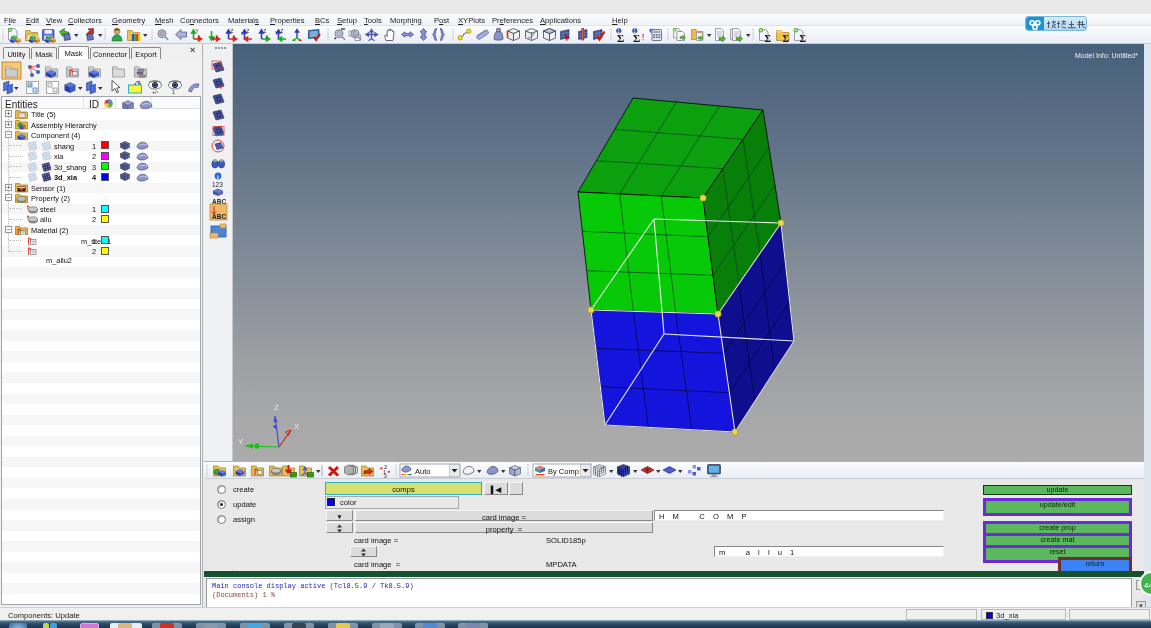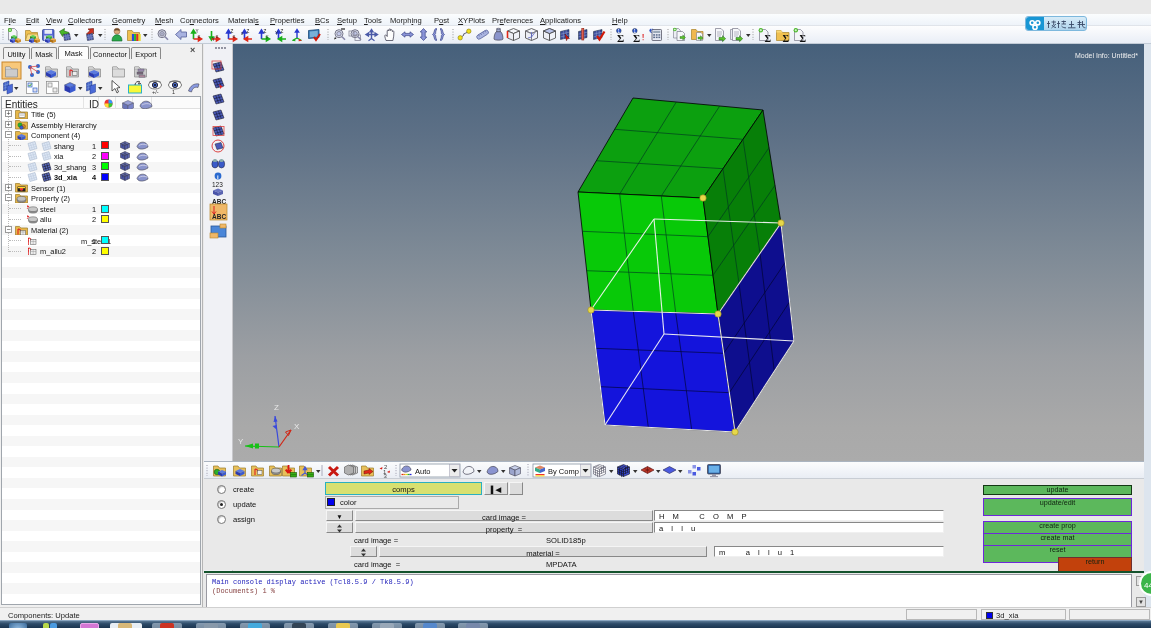--- a/index.html
+++ b/index.html
@@ -53,23 +53,23 @@
 #rightborder { position:absolute; top:44px; left:1144px; width:7px; height:575px; background:#dde5ee; }
 
 #btoolbar { position:absolute; top:461px; left:204px; width:940px; height:18px;
   background:linear-gradient(#fbfcfd,#e9edf4); border-top:1px solid #aab4c0; border-bottom:1px solid #c8cdd4;}
 
 #panel { position:absolute; top:479px; left:204px; width:940px; height:91px; background:#e9e9e9; font-size:7.6px; color:#111; }
 .radio { position:absolute; width:9px; height:9px; border-radius:50%; background:#fff; border:1px solid #777; box-shadow:inset 1px 1px 1px #bbb; }
 .radio.sel::after { content:""; position:absolute; left:2px; top:2px; width:3px; height:3px; border-radius:50%; background:#222; }
 .pbtn { position:absolute; background:#dcdcdc; border:1px solid #888; border-top-color:#f5f5f5; border-left-color:#f5f5f5; text-align:center; font-size:7.6px; color:#111; }
 .pfield { position:absolute; background:#fff; border:1px solid #888; border-bottom-color:#f0f0f0; border-right-color:#f0f0f0; font-size:7.6px; color:#111; padding:1px 0 0 4px; letter-spacing:3px; white-space:nowrap; overflow:hidden;}
-.gbtn { position:absolute; left:779px; width:149px; height:18px; background:#5cb85c; border:1px solid #6d28d9; text-align:center; font-size:7.2px; color:#102210; line-height:7px; overflow:hidden;}
-
-#console { position:absolute; top:571px; left:204px; width:940px; height:36px; background:#e9e9e9; border-top:2px solid #14532d;}
+.gbtn { position:absolute; left:779px; width:149px; height:18px; background:#5cb85c; border:3px solid #6d28d9; text-align:center; font-size:7.2px; color:#102210; line-height:7px; overflow:hidden;}
+
+#console { position:absolute; top:571px; left:204px; width:940px; height:36px; background:#e9e9e9; border-top:6px solid #14532d;}
 #conbox { position:absolute; top:1px; left:2px; width:926px; height:34px; background:#fff; border:1px solid #9a9aa2; }
 #context1 { position:absolute; top:3px; left:5px; font-family:"Liberation Mono",monospace; font-size:7px; color:#2222bb; }
 #context2 { position:absolute; top:12px; left:5px; font-family:"Liberation Mono",monospace; font-size:7px; color:#884444; }
 .scrollarr { position:absolute; left:929px; width:10px; height:10px; background:#e2e2e2; border:1px solid #999; font-size:6px; text-align:center; color:#444; line-height:9px;}
 #greenball { position:absolute; top:571px; left:1139px; width:25px; height:25px; border-radius:50%; background:#3cb54a; border:2px solid #fff; z-index:40; color:#fff; font-size:8px; text-align:left; padding:8px 0 0 3px;}
 
 #statusbar { position:absolute; top:607px; left:0; width:1151px; height:13px; background:#f0f0f0; border-top:1px solid #d0d0d0; font-size:7.6px; color:#222; }
 
 #taskbar { position:absolute; top:620px; left:0; width:1151px; height:8px; background:linear-gradient(#5a7894,#2c4a68 40%,#1b3550); border-top:1px solid #8aa5c0; }
 .ticon { position:absolute; top:2px; height:6px; border-radius:2px 2px 0 0; }
@@ -750,21 +750,21 @@
             <div class="tid" style="">1</div>
             <div class="swatch" style="background:#00ffff"></div>
           </div>
           <div class="trow alt" style="top:137.0px">
             <div class="abs" style="left:7px;top:5px;width:12px;height:0;border-top:1px dotted #bbb"></div>
             <svg class="abs" style="left:24px;top:0.5px" width="12" height="10">
               <path d="M2.5 2 C2.5 7 2.5 7 2.5 9 M2.5 2 C5 2 5.5 3.5 4.5 4.5" stroke="#d22" stroke-width="1" fill="none"></path>
               <rect x="4.5" y="3.5" width="5.5" height="5" fill="#eee" stroke="#555" stroke-width="0.5"></rect>
               <path d="M4.5 5.5 h5.5 M7.2 3.5 v5" stroke="#888" stroke-width="0.4"></path>
             </svg>
-            <div class="tlabel" style="left:38px;">m_allu2</div>
+            <div class="tlabel" style="left:44px;margin-top:9px;">m_allu2</div>
             <div class="tid" style="">2</div>
             <div class="swatch" style="background:#ffff00"></div>
           </div>
         </div>
   </div>
 </div>
 
 <div id="vtools"><svg width="29" height="563">
         <circle cx="12" cy="4" r="0.9" fill="#667"></circle>
         <circle cx="15" cy="4" r="0.9" fill="#667"></circle>
@@ -1043,36 +1043,34 @@
       <div class="abs" style="left:121px;top:17px;width:134px;height:13px;border:1px solid #aaa"></div>
       <div class="abs" style="left:123px;top:19px;width:8px;height:8px;background:#0000ee;border:1px solid #222"></div>
       <div class="abs" style="left:136px;top:19px">color</div>
       <div class="pbtn" style="left:122px;top:31px;width:27px;height:11px;font-size:6.5px;padding-top:2px">▼</div>
       <div class="pbtn" style="left:151px;top:31px;width:298px;height:11px;padding-top:1.5px">card image =</div>
       <div class="pfield" style="left:450px;top:31px;width:290px;height:11px">H M _ C O M P</div>
       <div class="pbtn" style="left:122px;top:43px;width:27px;height:11px"><svg width="7" height="9" style="margin-top:0.5px">
           <path d="M3.5 0.5 L6 3.5 L1 3.5 Z M3.5 8.5 L6 5.5 L1 5.5 Z" fill="#333"></path>
         </svg></div>
       <div class="pbtn" style="left:151px;top:43px;width:298px;height:11px;padding-top:1.5px">property&nbsp; =</div>
-      <div class="pfield" style="left:450px;top:43px;width:290px;height:11px">a l l u</div>
       <div class="abs" style="left:150px;top:57px">card image =</div>
       <div class="abs" style="left:342px;top:57px">SOLID185p</div>
       <div class="pbtn" style="left:146px;top:67px;width:27px;height:11px"><svg width="7" height="9" style="margin-top:0.5px">
           <path d="M3.5 0.5 L6 3.5 L1 3.5 Z M3.5 8.5 L6 5.5 L1 5.5 Z" fill="#333"></path>
         </svg></div>
-      <div class="pbtn" style="left:175px;top:67px;width:328px;height:11px;padding-top:1.5px">material =</div>
       <div class="pfield" style="left:510px;top:67px;width:230px;height:11px">m _ a l l u 1</div>
       <div class="abs" style="left:150px;top:81px">card image&nbsp; =</div>
       <div class="abs" style="left:342px;top:81px">MPDATA</div>
       <div class="gbtn" style="top:6px;height:10px;border:1.5px solid #143814;line-height:8px">update</div>
       <div class="gbtn" style="top:19px">update/edit</div>
       <div class="gbtn" style="top:42px">create prop</div>
       <div class="gbtn" style="top:54px">create mat</div>
       <div class="gbtn" style="top:66px">reset</div>
-      <div class="gbtn" style="left:854px;top:78px;width:74px;background:#c2410c;border-color:#6f2f2f">return</div>
+      <div class="gbtn" style="left:854px;top:78px;width:74px;background:#3b82f6;border-color:#6f2f2f">return</div>
     </div>
 
 <div id="console">
   <div id="conbox">
     <div id="context1">Main console display active (Tcl8.5.9 / Tk8.5.9)</div>
     <div id="context2">(Documents) 1 %</div>
     <div class="scrollarr" style="top:1px">▲</div>
     <div class="scrollarr" style="top:22px">▼</div>
   </div>
 </div>

